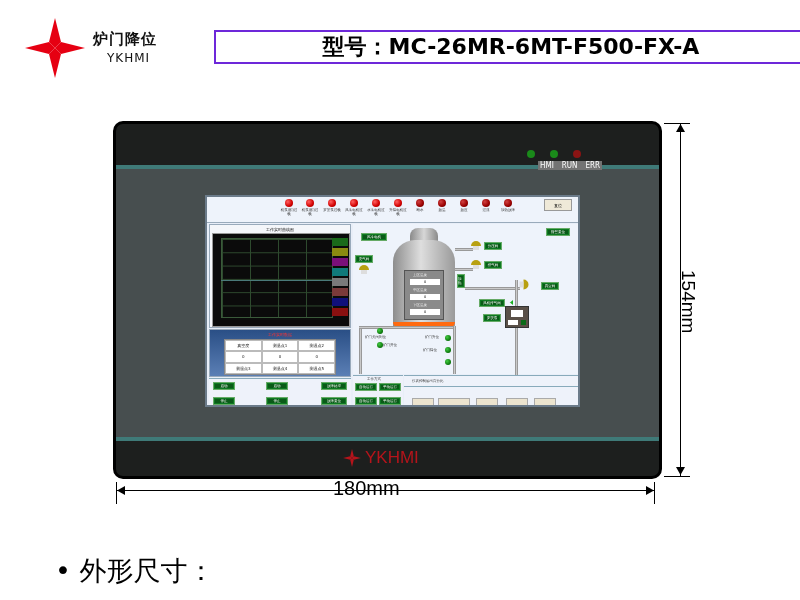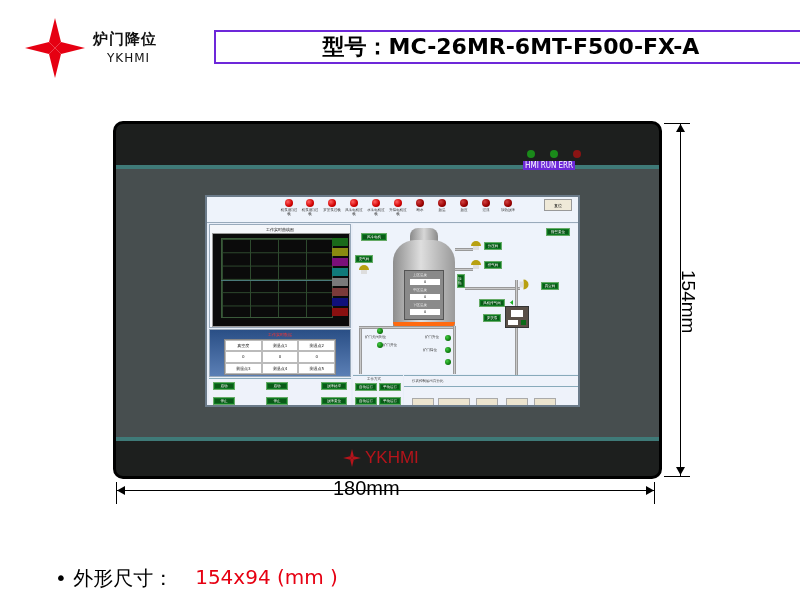--- a/index.html
+++ b/index.html
@@ -11,21 +11,21 @@
   .brand-en { position: absolute; left: 107px; top: 51px; font-size: 12px; color: #111; letter-spacing: 1px; font-family: "DejaVu Sans", sans-serif; }
   .model-box { position: absolute; left: 186px; top: 30px; width: 594px; height: 34px; border: 2px solid #6d28d9; display: flex; align-items: center; justify-content: center; font-size: 22px; font-weight: bold; color: #000; font-family: "DejaVu Sans", sans-serif; margin-left: 28px; }
 
   
   .device { position: absolute; left: 113px; top: 121px; width: 549px; height: 358px; background: #1d1f1e; border: 3px solid #000; border-radius: 10px; }
   .bezel-stripe { position: absolute; left: 0; width: 100%; height: 4px; background: #3f7a78; }
   .bezel-panel { position: absolute; left: 0; top: 45px; width: 100%; height: 268px; background: #474e4f; }
   .leds { position: absolute; left: 408px; top: 26px; display: flex; gap: 9px; }
   .led-group { display: flex; flex-direction: column; align-items: center; width: 14px; }
   .led { width: 8px; height: 8px; border-radius: 50%; }
-  .led-labels { position: absolute; left: 407px; top: 37px; display: flex; gap: 2px; font-size: 8px; color: #fff; font-family: "DejaVu Sans Condensed", "DejaVu Sans", sans-serif; background: #6d28d9; padding: 0 2px; z-index: 2; }
+  .led-labels { position: absolute; left: 422px; top: 37px; display: flex; gap: 8px; font-size: 8px; color: #fff; font-family: "DejaVu Sans Condensed", "DejaVu Sans", sans-serif; background: #737373; padding: 0 2px; z-index: 2; }
   .bottom-logo { position: absolute; left: 227px; top: 324px; display: flex; align-items: center; gap: 4px; color: #b5141b; font-size: 17px; font-family: "Liberation Sans", sans-serif; }
 
   
   .screen { position: absolute; left: 89px; top: 71px; width: 375px; height: 212px; background: #e8eef8; border: 2px solid #6b7b8a; overflow: hidden; font-size: 4px; }
   .alarm-bar { position: absolute; left: 0; top: 0; width: 100%; height: 26px; background: #eef3fb; border-bottom: 1px solid #9ab; }
   .alarm { position: absolute; top: 2px; width: 18px; display: flex; flex-direction: column; align-items: center; }
   .alarm .dot { width: 8px; height: 8px; border-radius: 50%; background: radial-gradient(circle at 35% 35%, #ff6060, #d10000 60%, #800 100%); }
   .alarm .dot.dark { background: radial-gradient(circle at 35% 35%, #d04040, #990000 60%, #500 100%); }
   .alarm .lbl { font-size: 3.5px; color: #333; text-align: center; line-height: 4px; margin-top: 1px; }
   .reset-btn { position: absolute; right: 6px; top: 2px; width: 28px; height: 12px; background: #efe9d8; border: 1px solid #999; font-size: 4px; display: flex; align-items: center; justify-content: center; }
@@ -68,21 +68,21 @@
   .out-btn { position: absolute; top: 22px; height: 8px; background: #ece4cf; border: 1px solid #aaa; }
 
   
   .dim-v-line { position: absolute; left: 680px; top: 123px; width: 1px; height: 353px; background: #000; }
   .dim-v-tick { position: absolute; left: 664px; width: 26px; height: 1px; background: #000; }
   .dim-v-label { position: absolute; left: 667px; top: 283px; font-size: 19px; color: #000; transform: rotate(90deg); transform-origin: left top; white-space: nowrap; font-family: "Liberation Sans", sans-serif; margin-left: 30px; }
   .dim-h-line { position: absolute; left: 116px; top: 490px; width: 539px; height: 1px; background: #000; }
   .dim-h-tick { position: absolute; top: 482px; width: 1px; height: 22px; background: #000; }
   .dim-h-label { position: absolute; left: 333px; top: 477px; font-size: 20px; color: #000; font-family: "Liberation Sans", sans-serif; }
 
-  .spec-line { position: absolute; left: 55px; top: 565px; font-size: 20px; color: #000; display: flex; gap: 6px; font-family: "DejaVu Sans", sans-serif; white-space: nowrap; text-align: center; }
+  .spec-line { position: absolute; left: 55px; top: 553px; font-size: 27px; color: #000; display: flex; gap: 6px; font-family: "DejaVu Sans", sans-serif; white-space: nowrap; text-align: center; }
   .spec-line .red { color: #e60012; }
 </style>
 </head>
 <body>
 
 <svg class="logo" viewBox="0 0 60 60">
   <polygon points="30,0 36,24 30,30 24,24" fill="#e60012"></polygon>
   <polygon points="30,60 36,36 30,30 24,36" fill="#e60012"></polygon>
   <polygon points="0,30 24,24 30,30 24,36" fill="#e60012"></polygon>
   <polygon points="60,30 36,24 30,30 36,36" fill="#e60012"></polygon>
@@ -320,14 +320,13 @@
     <polygon points="0,4.5 8,0 8,9" fill="#000"></polygon>
   </svg>
 <svg style="position:absolute;left:646px;top:486px" width="8" height="9">
     <polygon points="0,0 8,4.5 0,9" fill="#000"></polygon>
   </svg>
 <div class="dim-h-label">180mm</div>
 
 <div class="spec-line">
   <span>• 外形尺寸：</span>
   <span style="width:10px"></span>
-  <span class="red">154x94 (mm )</span>
 </div>
 
 </body></html>

